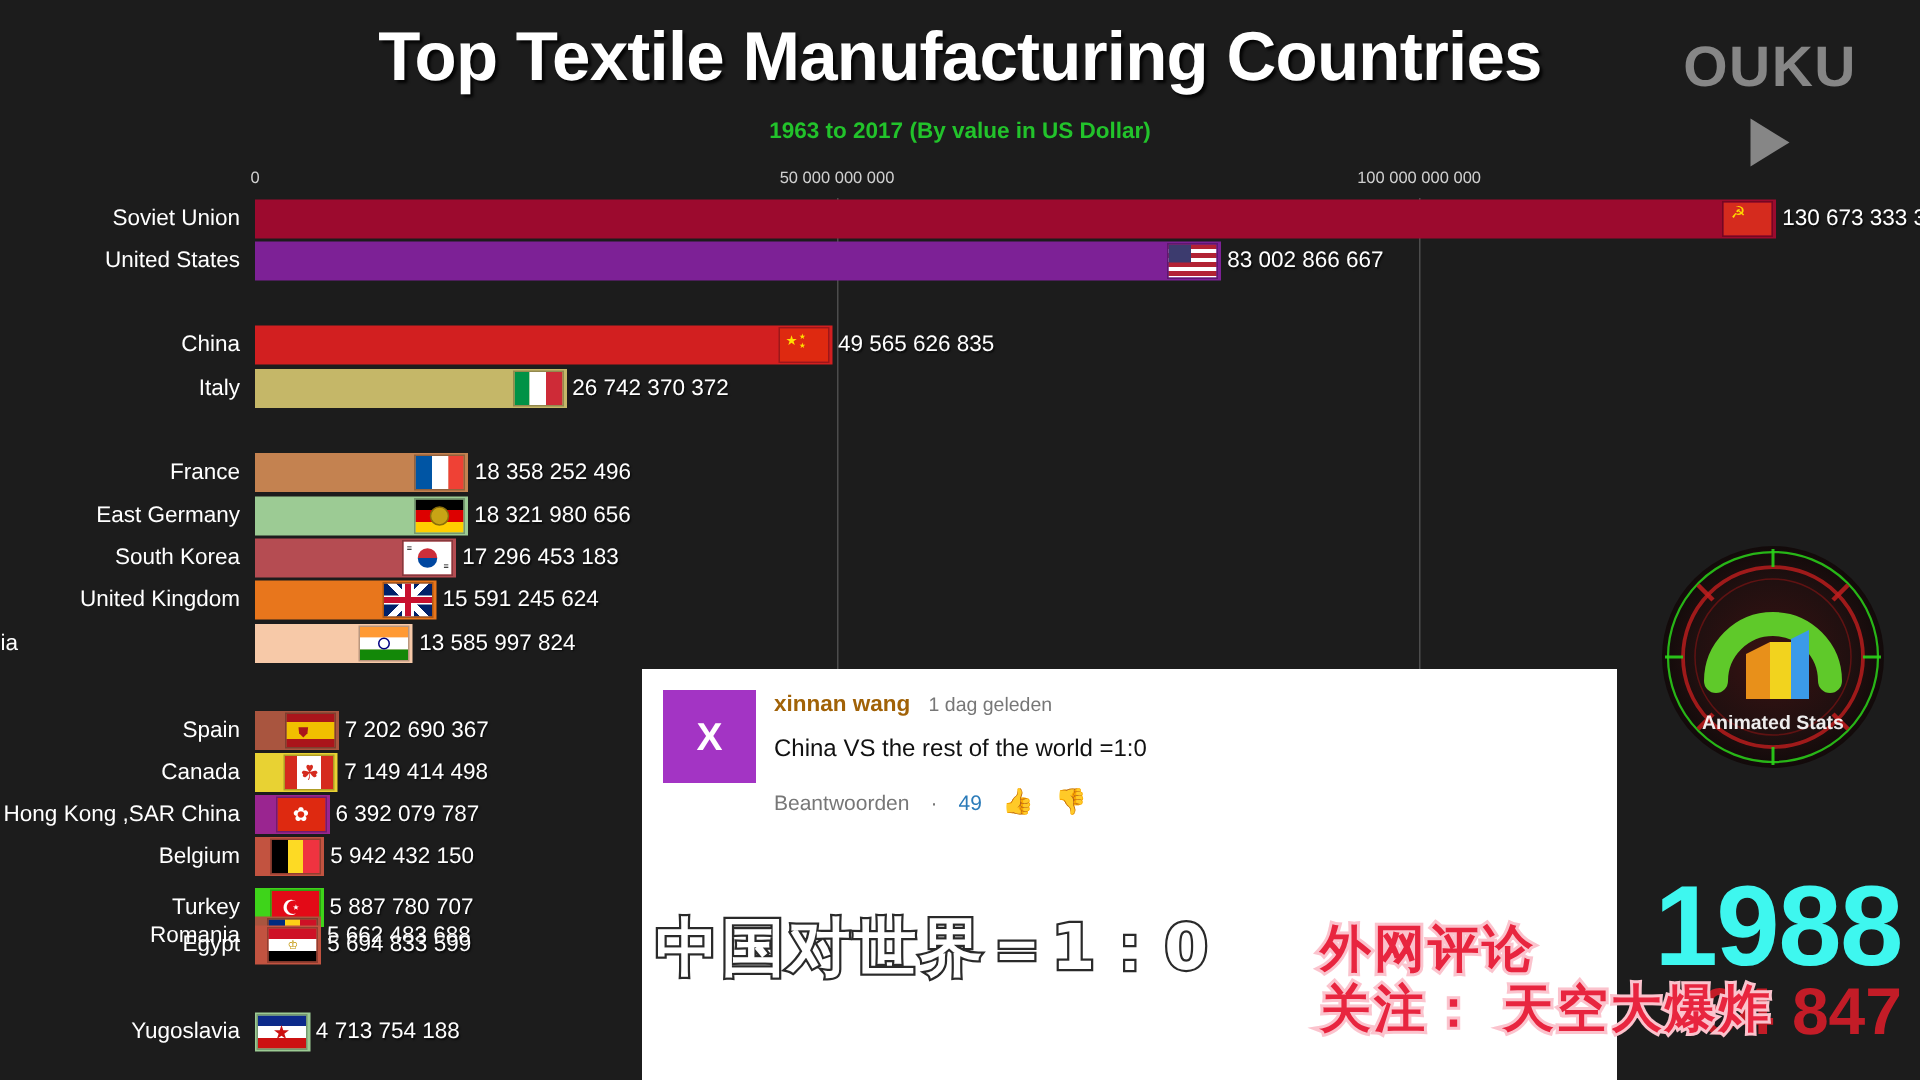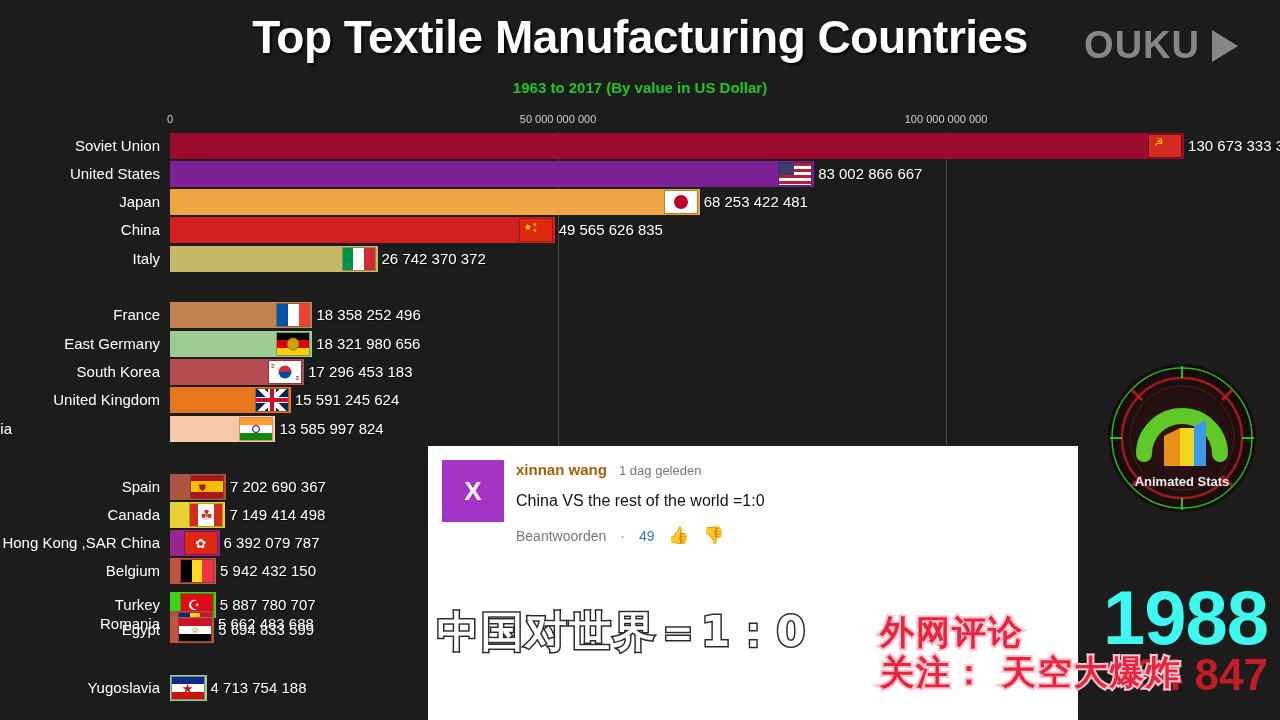--- a/index.html
+++ b/index.html
@@ -26,21 +26,21 @@
     text-align:center;
     font-size:15px; font-weight:bold;
     color:#22c32b;
     z-index:6;
   }
   
   #ouku {
     position:absolute; right:42px; top:24px;
     font-size:38px; font-weight:bold; letter-spacing:1px;
     color:#8f8f8f; opacity:.92;
-    z-index:5; display:flex; align-items:center; gap:12px;
+    z-index:5; display:flex; align-items:center; gap:12px;flex-direction:column;
   }
   #ouku .tri {
     width:0;height:0;
     border-left:26px solid #8f8f8f;
     border-top:16px solid transparent;
     border-bottom:16px solid transparent;
   }
   
   #axis { position:absolute; left:0; top:113px; width:1280px; height:14px; z-index:3; }
   .tick-label {
@@ -173,30 +173,20 @@
     </div>
     <div class="bar-row" style="top: 161px; width: 1280px;">
       <div class="bar-name" style="right: 1114px;">United States</div>
       <div class="bar-rect" style="left: 170px; width: 644.149px; background: rgb(125, 33, 150);"></div>
       <div class="bar-flag" style="left: 778.149px;">
         <div class="fl" style="background:repeating-linear-gradient(#b22234 0 3px,#fff 3px 6px)">
           <div style="position:absolute;left:0;top:0;width:45%;height:55%;background:#3c3b6e"></div>
         </div>
       </div>
       <div class="bar-value" style="left: 818.149px;">83 002 866 667</div>
-    </div>
-    <div class="bar-row" style="top: 189px; width: 1280px;">
-      <div class="bar-name" style="right: 1114px;">Japan</div>
-      <div class="bar-rect" style="left: 170px; width: 529.685px; background: rgb(237, 164, 67);"></div>
-      <div class="bar-flag" style="left: 663.685px;">
-        <div class="fl" style="background:#fff">
-          <div class="ctr" style="width:14px;height:14px;border-radius:50%;background:#bc002d"></div>
-        </div>
-      </div>
-      <div class="bar-value" style="left: 703.685px;">68 253 422 481</div>
     </div>
     <div class="bar-row" style="top: 217px; width: 1280px;">
       <div class="bar-name" style="right: 1114px;">China</div>
       <div class="bar-rect" style="left: 170px; width: 384.657px; background: rgb(210, 31, 32);"></div>
       <div class="bar-flag" style="left: 518.657px;">
         <div class="fl" style="background:#de2910">
           <span style="position:absolute;left:4px;top:3px;color:#ffde00;font-size:9px">★</span>
           <span style="position:absolute;left:13px;top:2px;color:#ffde00;font-size:5px">★</span>
           <span style="position:absolute;left:13px;top:8px;color:#ffde00;font-size:5px">★</span>
         </div>

